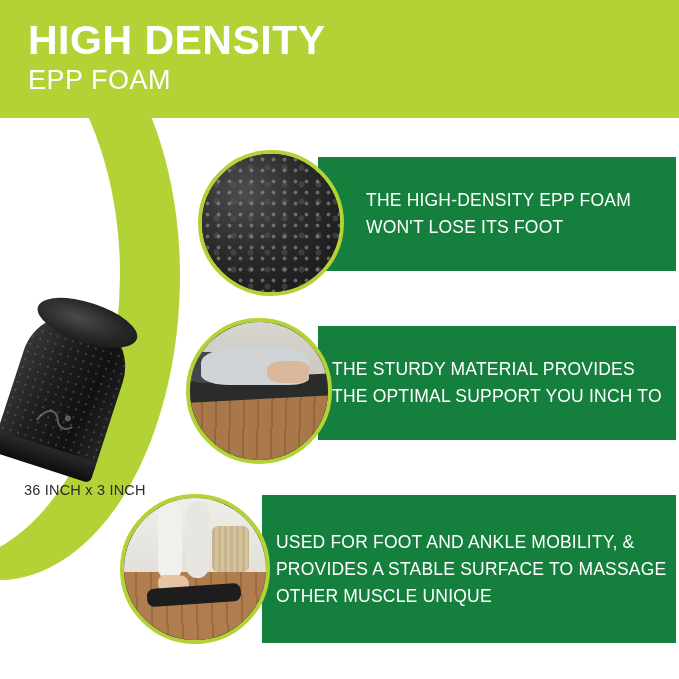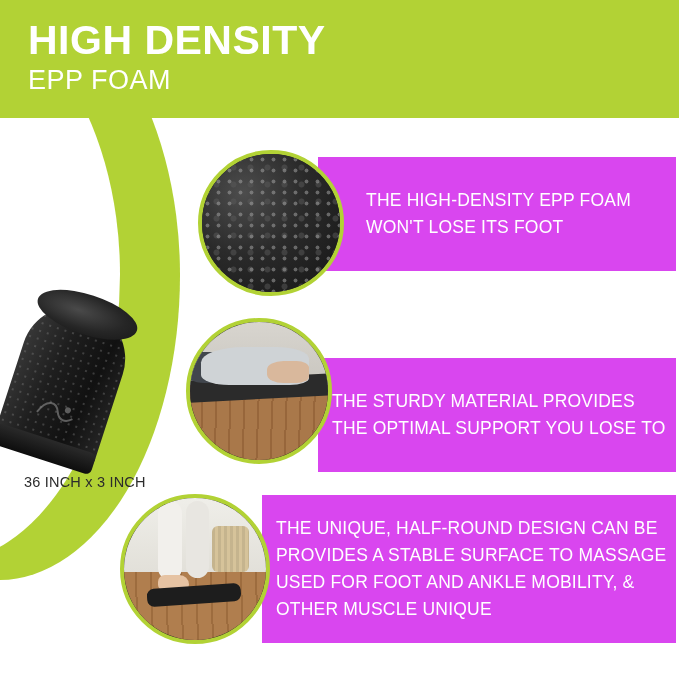--- a/index.html
+++ b/index.html
@@ -65,21 +65,21 @@
     width: 330px;
     height: 580px;
     background: #ffffff;
     border-radius: 0 60% 55% 0 / 0 50% 50% 0;
   }
 
   
   .product-wrap {
     position: absolute;
     left: 8px;
-    top: 292px;
+    top: 300px;
     width: 190px;
     height: 200px;
   }
   .roller {
     position: absolute;
     left: 6px;
     top: 0px;
     width: 108px;
     height: 178px;
     transform: rotate(18deg);
@@ -140,21 +140,21 @@
     letter-spacing: 0.2px;
     white-space: nowrap;
   }
 
   
   .feature {
     position: absolute;
   }
   .panel {
     position: absolute;
-    background: #d946ef;
+    background: #15803d;
     color: #ffffff;
     box-sizing: border-box;
     display: flex;
     flex-direction: column;
     justify-content: center;
   }
   .panel .line {
     font-size: 17.5px;
     line-height: 27px;
     letter-spacing: 0.2px;
@@ -239,39 +239,38 @@
       <div class="line">THE HIGH-DENSITY EPP FOAM</div>
       <div class="line">WON'T LOSE ITS FOOT</div>
     </div>
     <div class="circle" style="left:198px; top:150px; width:146px; height:146px;">
       <div class="foam-texture"></div>
       <div class="foam-dots"></div>
     </div>
   </div>
 
   <div class="feature">
-    <div class="panel" style="left:318px; top:326px; width:358px; height:114px; padding:8px 0 8px 14px;margin-top:32px;">
+    <div class="panel" style="left:318px; top:326px; width:358px; height:114px; padding:8px 0 8px 14px;">
       <div class="line">THE STURDY MATERIAL PROVIDES</div>
-      <div class="line">THE OPTIMAL SUPPORT YOU LOSE TO</div>
+      <div class="line">THE OPTIMAL SUPPORT YOU INCH TO</div>
     </div>
     <div class="circle" style="left:186px; top:318px; width:146px; height:146px;">
       <div class="scene2-wall"></div>
       <div class="scene2-floor"></div>
       <div class="scene2-mat"></div>
       <div class="scene2-legs"></div>
       <div class="scene2-body"></div>
       <div class="scene2-arm"></div>
     </div>
   </div>
 
   <div class="feature">
     <div class="panel" style="left:262px; top:495px; width:414px; height:148px; padding:8px 0 8px 14px;">
-      <div class="line">THE UNIQUE, HALF-ROUND DESIGN CAN BE</div>
+      <div class="line">USED FOR FOOT AND ANKLE MOBILITY, &amp;</div>
       <div class="line">PROVIDES A STABLE SURFACE TO MASSAGE</div>
-      <div class="line">USED FOR FOOT AND ANKLE MOBILITY, &amp;</div>
       <div class="line">OTHER MUSCLE UNIQUE</div>
     </div>
     <div class="circle" style="left:120px; top:494px; width:150px; height:150px;">
       <div class="scene3-wall"></div>
       <div class="scene3-floor"></div>
       <div class="scene3-basket"></div>
       <div class="scene3-leg-l"></div>
       <div class="scene3-leg-r"></div>
       <div class="scene3-foot"></div>
       <div class="scene3-roller"></div>

